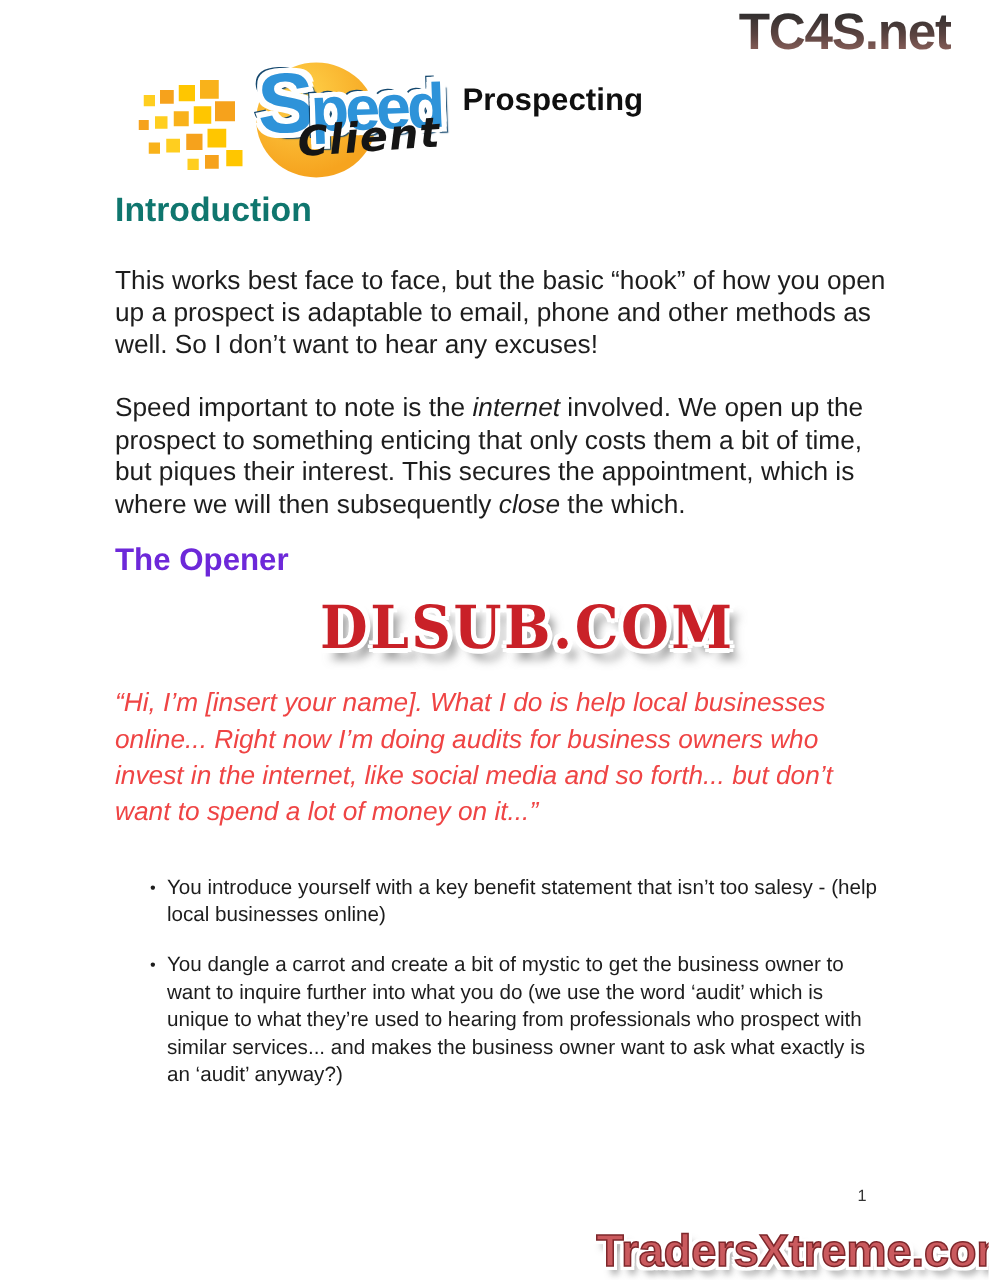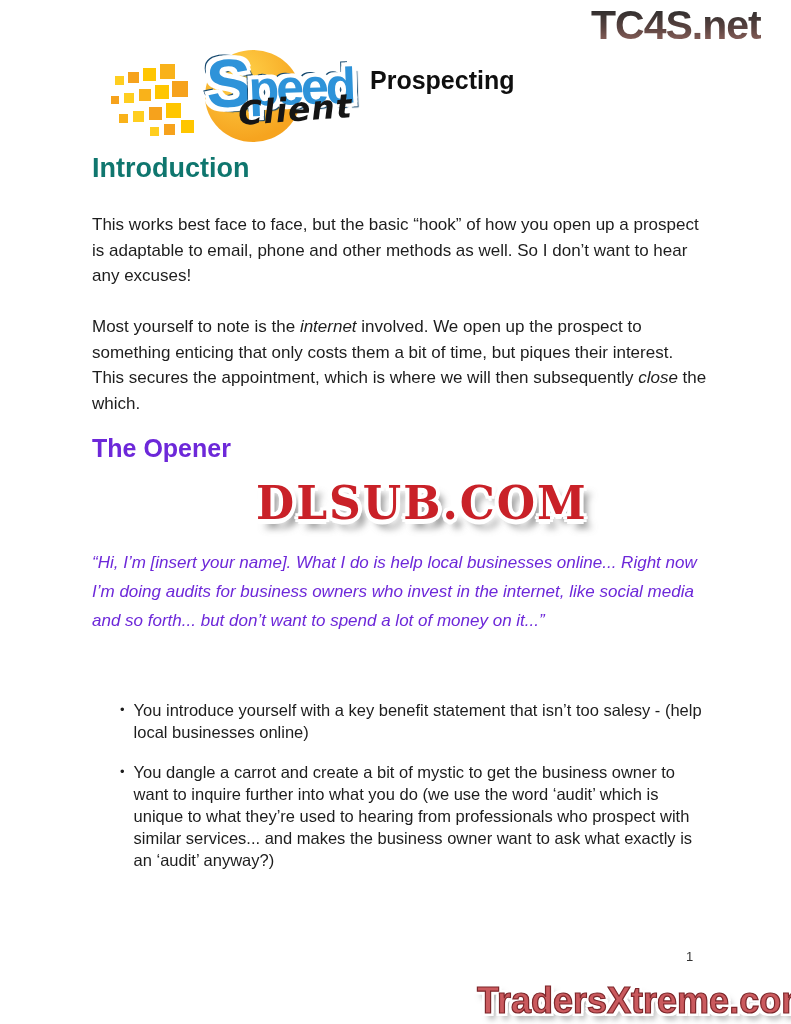--- a/index.html
+++ b/index.html
@@ -28,26 +28,26 @@
                font-style:italic;color:#151515;transform:rotate(-4deg);
                font-family:"DejaVu Sans",sans-serif;letter-spacing:1px;}
   .doc-title{position:absolute;left:370px;top:66px;margin:0;font-size:25px;font-weight:800;
              color:#0f0f0f;letter-spacing:0;}
 
   
   .h-intro{position:absolute;left:92px;top:153px;margin:0;font-size:27px;font-weight:800;
            color:#0f766e;}
   .h-opener{position:absolute;left:92px;top:434px;margin:0;font-size:25px;font-weight:800;
             color:#6d28d9;}
-  .body{position:absolute;margin:0;font-size:17px;line-height:25.5px;color:#1d1d1d;}
+  .body{position:absolute;margin:0;font-size:21px;line-height:25.5px;color:#1d1d1d;}
   .p1{left:92px;top:212px;width:617px;}
   .p2{left:92px;top:314px;width:617px;}
   .lead{left:92px;top:496px;width:617px;}
   .quote{position:absolute;left:92px;top:548px;width:622px;margin:0;font-style:italic;
-         font-size:17px;line-height:29px;color:#6d28d9;}
+         font-size:21px;line-height:29px;color:#ef4444;}
   .important{left:92px;top:647px;width:617px;}
   .bullet{position:absolute;left:120px;width:588px;display:flex;gap:9px;
           font-size:16.5px;line-height:22px;color:#1d1d1d;}
   .dot{flex:0 0 auto;font-size:13px;line-height:22px;}
   .b1{top:699px;}
   .b2{top:761px;}
 
   
   .wm-mid{position:absolute;left:256px;top:477px;font-family:"DejaVu Serif",serif;
           font-weight:900;font-size:44px;letter-spacing:2px;color:#c92128;
@@ -93,21 +93,21 @@
     <div class="logo-speed">Speed</div>
     <div class="logo-client">Client</div>
   </div>
 
   <h1 class="doc-title">Prospecting</h1>
 
   <h2 class="h-intro">Introduction</h2>
 
   <p class="body p1">This works best face to face, but the basic “hook” of how you open up a prospect is adaptable to email, phone and other methods as well. So I don’t want to hear any excuses!</p>
 
-  <p class="body p2"><span>Most yourself to note is the </span><em>internet</em><span> involved. We open up the prospect to something enticing that only costs them a bit of time, but piques their interest. This secures the appointment, which is where we will then subsequently </span><em>close</em><span> the which.</span></p>
+  <p class="body p2"><span>Speed important to note is the </span><em>internet</em><span> involved. We open up the prospect to something enticing that only costs them a bit of time, but piques their interest. This secures the appointment, which is where we will then subsequently </span><em>close</em><span> the which.</span></p>
 
   <h2 class="h-opener">The Opener</h2>
 
 
   <div class="wm-mid">DLSUB.COM</div>
 
   <p class="quote">“Hi, I’m [insert your name]. What I do is help local businesses online... Right now I’m doing audits for business owners who invest in the internet, like social media and so forth... but don’t want to spend a lot of money on it...”</p>
 
 
   <div class="bullet b1">

